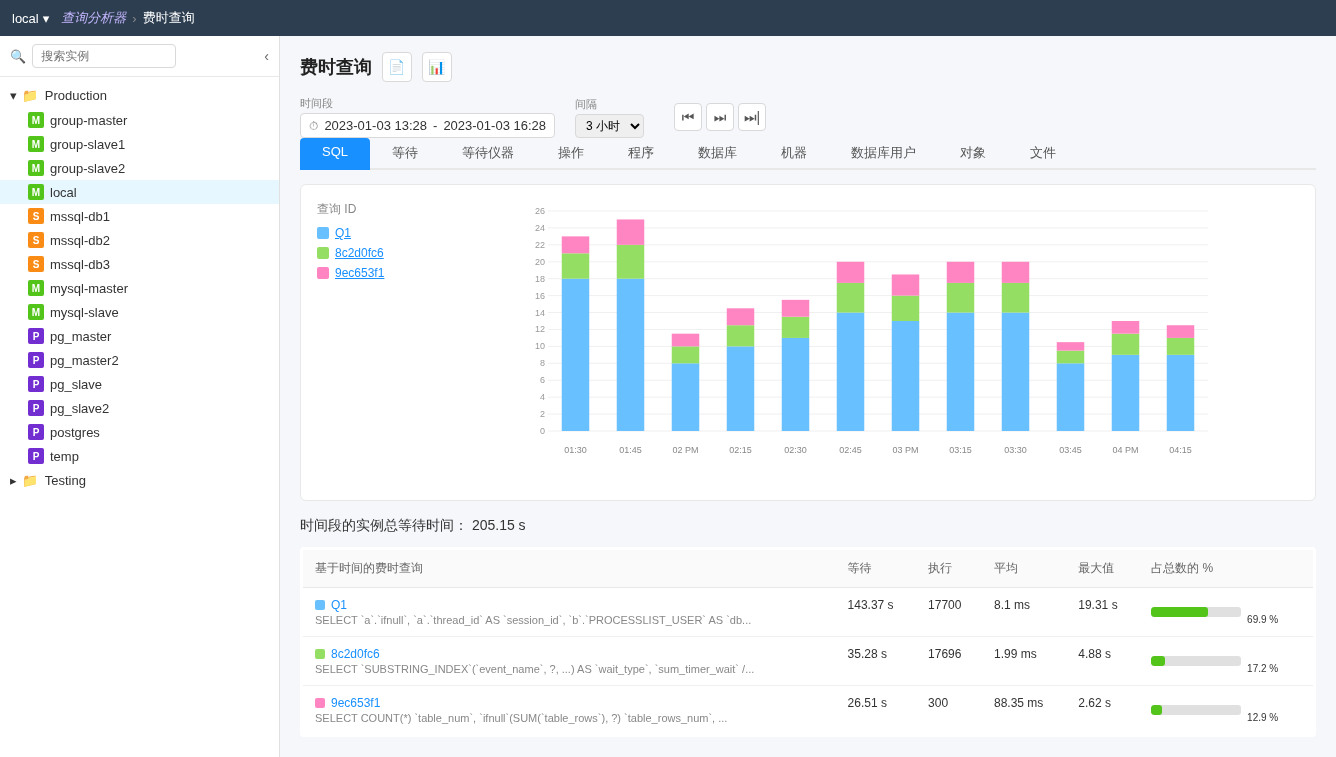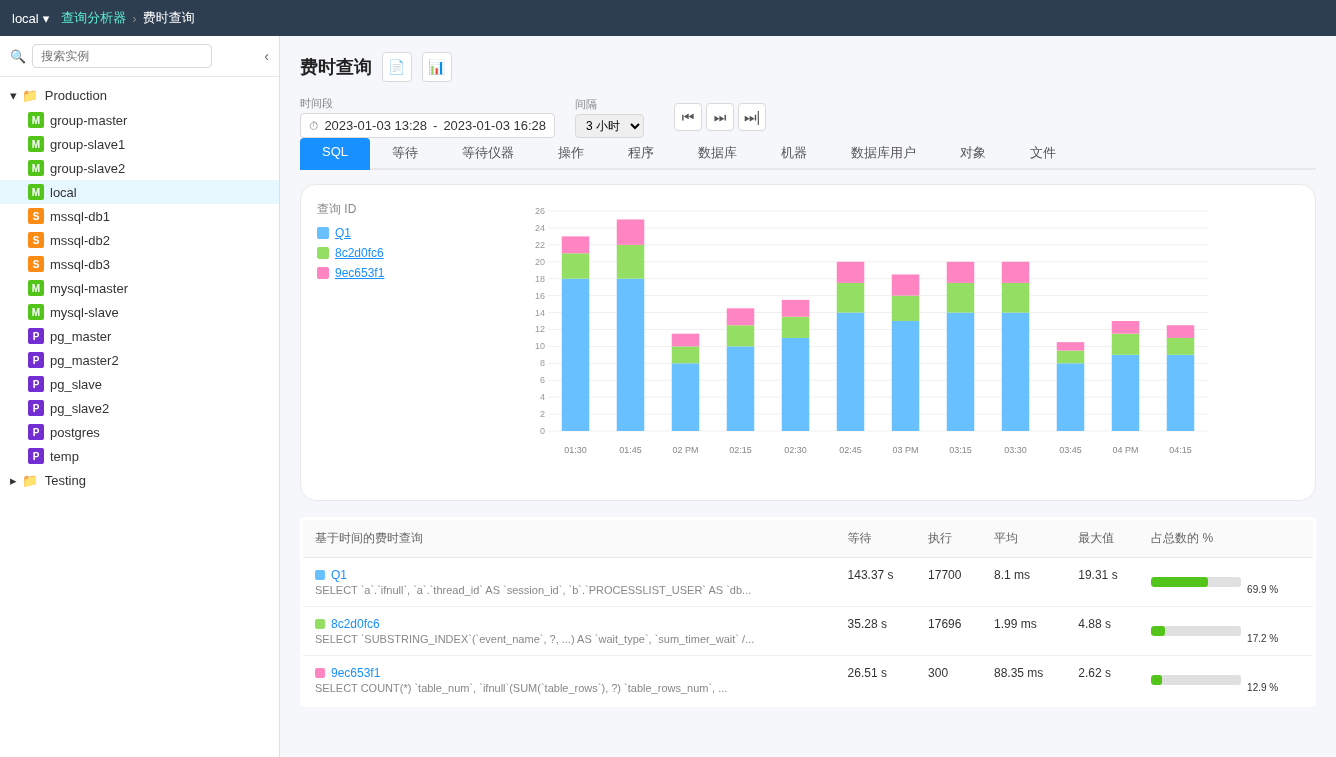--- a/index.html
+++ b/index.html
@@ -3,30 +3,30 @@
   <meta charset="utf-8">
   <style>
     * { box-sizing: border-box; margin: 0; padding: 0; }
     body { font-family: -apple-system, BlinkMacSystemFont, 'Segoe UI', sans-serif; font-size: 13px; background: #f0f2f5; color: #333; display: flex; flex-direction: column; height: 757px; overflow: hidden; }
 
     
     .top-nav { background: #2c3e50; color: #ccc; display: flex; align-items: center; padding: 0 12px; height: 36px; gap: 12px; }
     .top-nav .instance-selector { display: flex; align-items: center; gap: 4px; color: #fff; font-size: 13px; cursor: pointer; }
     .top-nav .breadcrumb { display: flex; align-items: center; gap: 6px; font-size: 13px; }
     .top-nav .breadcrumb .sep { color: #888; }
-    .top-nav .breadcrumb .link { color: #5eead4; }
+    .top-nav .breadcrumb .link { color: #c4b5fd; font-style: italic; }
     .top-nav .breadcrumb .current { color: #fff; }
 
     
     .main-layout { display: flex; flex: 1; overflow: hidden; }
 
     
     .sidebar { width: 280px; background: #fff; border-right: 1px solid #e0e0e0; display: flex; flex-direction: column; overflow: hidden; }
     .sidebar-search { padding: 8px 10px; border-bottom: 1px solid #e8e8e8; display: flex; align-items: center; gap: 6px; }
-    .sidebar-search input { border: 1px solid #d9d9d9; border-radius: 4px; padding: 4px 8px; font-size: 12px; width: 180px; outline: none; }
+    .sidebar-search input { border: 1px solid #d9d9d9; border-radius: 4px; padding: 4px 8px; font-size: 12px; width: 144px; outline: none; }
     .sidebar-search .back-btn { margin-left: auto; cursor: pointer; color: #666; font-size: 14px; }
     .sidebar-tree { flex: 1; overflow-y: auto; padding: 6px 0; }
     .tree-group { }
     .tree-group-header { display: flex; align-items: center; gap: 6px; padding: 5px 10px; cursor: pointer; font-weight: 500; color: #333; font-size: 13px; }
     .tree-item { display: flex; align-items: center; gap: 6px; padding: 4px 10px 4px 28px; cursor: pointer; font-size: 13px; color: #333; }
     .tree-item.active { background: #e6f7ff; }
     .tree-item .db-icon { width: 16px; height: 16px; border-radius: 2px; display: inline-flex; align-items: center; justify-content: center; font-size: 10px; font-weight: bold; color: white; flex-shrink: 0; }
     .db-icon.green { background: #52c41a; }
     .db-icon.orange { background: #fa8c16; }
     .db-icon.purple { background: #722ed1; }
@@ -47,21 +47,21 @@
     .interval-select select { border: 1px solid #d9d9d9; border-radius: 4px; padding: 3px 6px; font-size: 12px; }
     .nav-btns { display: flex; align-items: center; gap: 4px; margin-left: 10px; }
     .nav-btn { width: 28px; height: 28px; border: 1px solid #d9d9d9; border-radius: 4px; display: inline-flex; align-items: center; justify-content: center; cursor: pointer; background: #fff; font-size: 14px; color: #555; }
 
     
     .tab-bar { display: flex; gap: 0; border-bottom: 2px solid #e8e8e8; margin-bottom: 14px; }
     .tab { padding: 6px 22px; cursor: pointer; font-size: 13px; color: #555; border-bottom: 2px solid transparent; margin-bottom: -2px; border-radius: 4px 4px 0 0; }
     .tab.active { background: #1890ff; color: #fff; border-bottom-color: #1890ff; border-radius: 4px 4px 0 0; }
 
     
-    .chart-area { background: #fff; border: 1px solid #e8e8e8; border-radius: 16px; padding: 16px; margin-bottom: 16px; display: flex; gap: 20px; }
+    .chart-area { background: #fff; border: 1px solid #e8e8e8; border-radius: 6px; padding: 16px; margin-bottom: 16px; display: flex; gap: 20px; }
     .chart-legend { min-width: 100px; }
     .legend-title { font-size: 12px; color: #888; margin-bottom: 8px; }
     .legend-item { display: flex; align-items: center; gap: 6px; margin-bottom: 6px; font-size: 12px; color: #1890ff; cursor: pointer; text-decoration: underline; }
     .legend-dot { width: 12px; height: 12px; border-radius: 2px; flex-shrink: 0; }
     .chart-wrapper { flex: 1; position: relative; }
 
     
     .stats-header { font-size: 14px; color: #333; margin-bottom: 12px; font-weight: 500; }
 
     
@@ -321,20 +321,24 @@
             <rect x="593.75" y="120" width="27.5" height="12.692307692307693" fill="#ff85c2"></rect>
             <text x="607.5" y="252" text-anchor="middle" font-size="9" fill="#888">04 PM</text>
             <rect x="648.75" y="153.84615384615387" width="27.5" height="76.15384615384615" fill="#69c0ff"></rect>
             <rect x="648.75" y="136.9230769230769" width="27.5" height="16.923076923076923" fill="#95de64"></rect>
             <rect x="648.75" y="124.23076923076923" width="27.5" height="12.692307692307693" fill="#ff85c2"></rect>
             <text x="662.5" y="252" text-anchor="middle" font-size="9" fill="#888">04:15</text>
           </svg>
       </div>
     </div>
 
+    <div class="stats-header">
+      <span>时间段的实例总等待时间：</span>
+      <span>205.15 s</span>
+    </div>
 
     <table class="data-table" id="data-table">
       <thead id="table-head">
           <tr>
             <th>基于时间的费时查询</th>
             <th>等待</th>
             <th>执行</th>
             <th>平均</th>
             <th>最大值</th>
             <th>占总数的 %</th>

